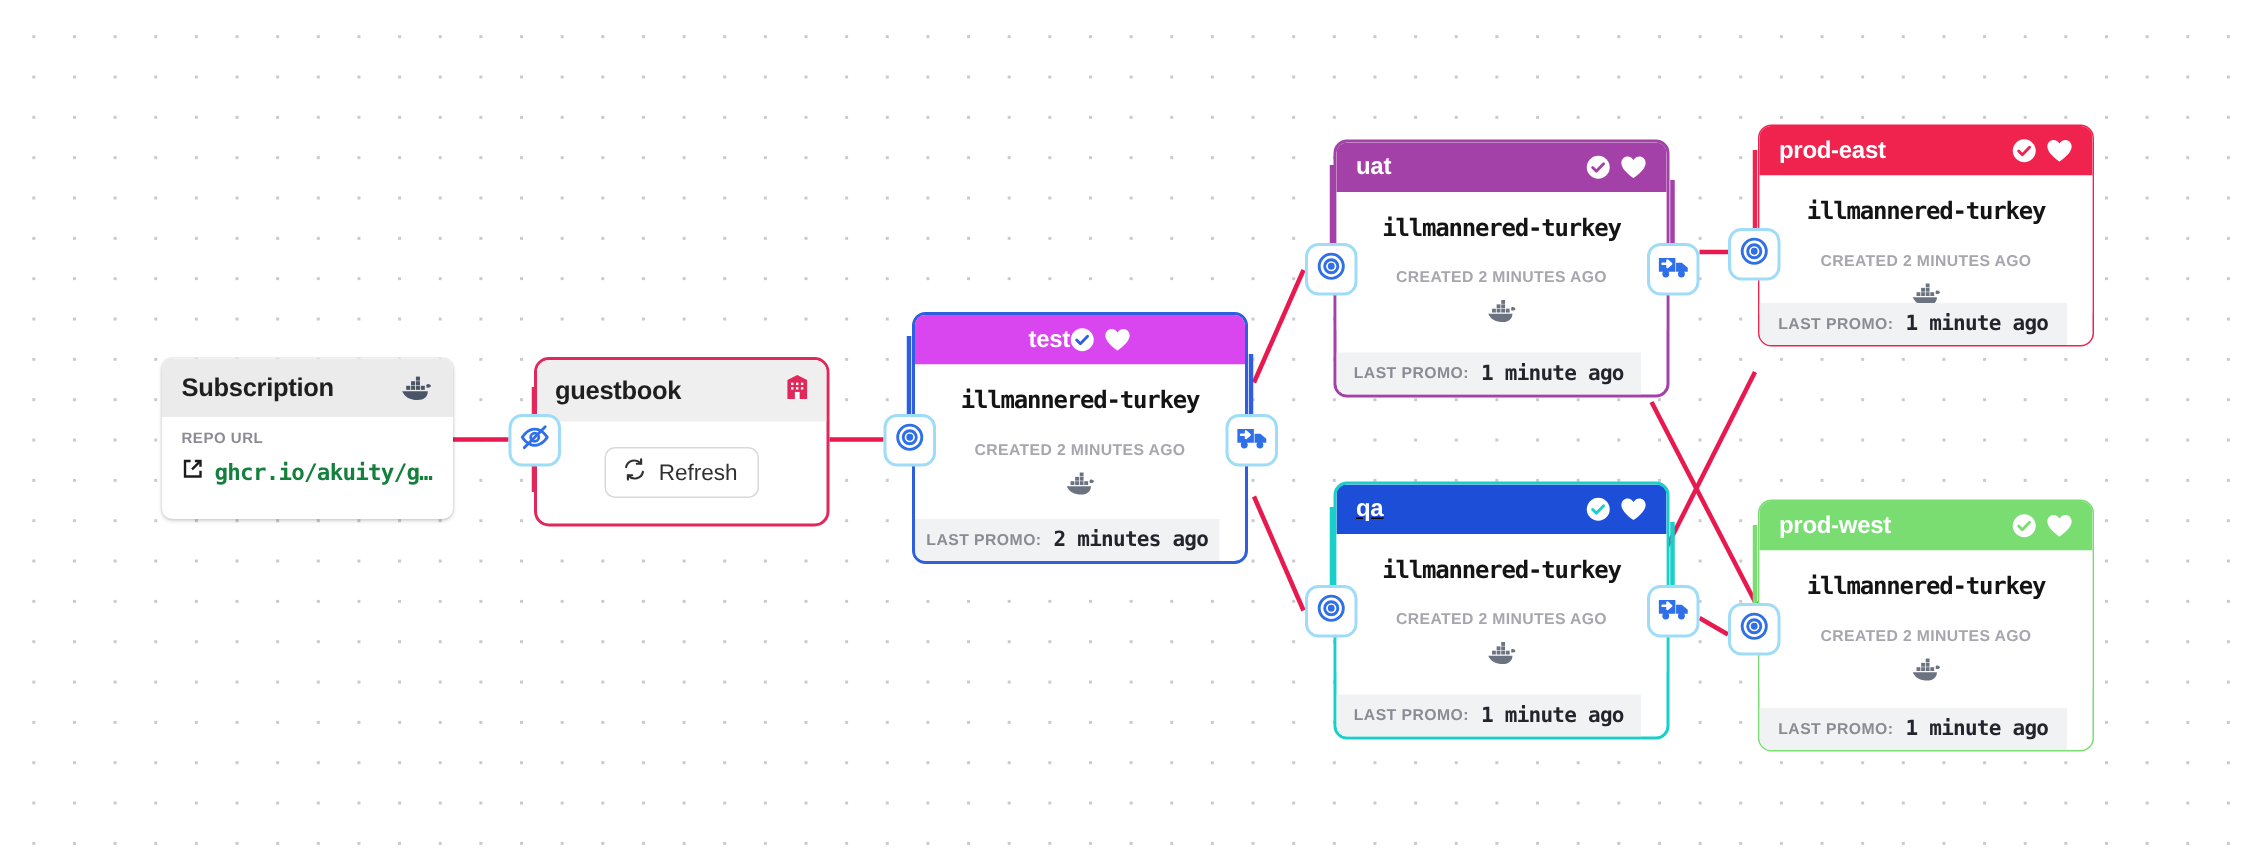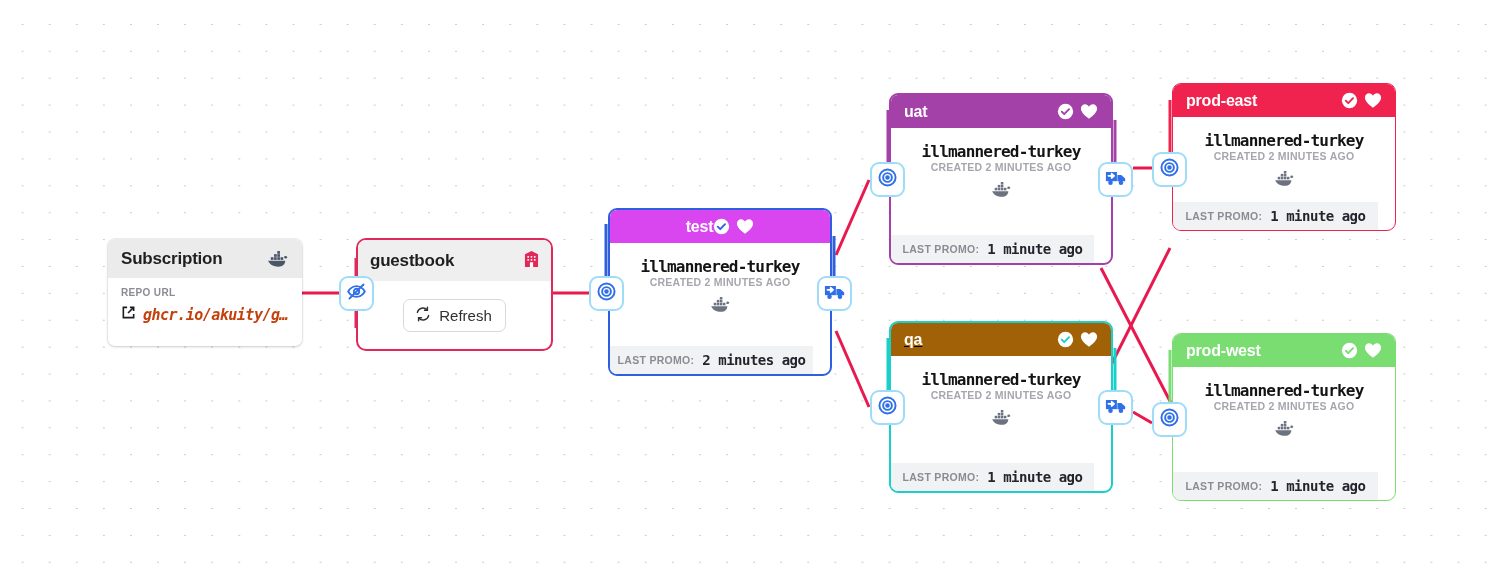--- a/index.html
+++ b/index.html
@@ -45,22 +45,22 @@
   .sub-body { padding: 9px 13px 0 13px; }
   .sub-label {
     font-size: 10px; font-weight: bold; color: #8b8b93;
     letter-spacing: 0.35px; text-transform: uppercase;
   }
   .sub-url-row {
     display: flex; align-items: center; gap: 7px; margin-top: 7px;
   }
   .sub-url {
     font-family: "DejaVu Sans Mono", monospace;
-    font-size: 15px; font-weight: bold; color: #c2410c;
-    letter-spacing: -0.5px; white-space: nowrap; font-style: italic;
+    font-size: 15px; font-weight: bold; color: #15803d;
+    letter-spacing: -0.5px; white-space: nowrap;
   }
 
   
   .wh-node {
     position: absolute;
     left: 356px; top: 238px;
     width: 197px; height: 113px;
     background: #ffffff;
     border: 2px solid #e0285a;
     border-radius: 10px;
@@ -112,21 +112,21 @@
     padding: 14px 10px 4px 10px;
     text-align: center;
     background: #ffffff;
   }
   .freight-name {
     font-family: "DejaVu Sans Mono", monospace;
     font-size: 16px; font-weight: bold; color: #141414;
     letter-spacing: -0.8px;
   }
   .freight-created {
-    margin-top: 0;
+    margin-top: 18px;
     font-size: 10.5px; font-weight: bold; color: #a6a6ae;
     letter-spacing: 0.25px; text-transform: uppercase;
   }
   .freight-icon-row {
     margin-top: 8px; display: flex; justify-content: center;
   }
   .stage-foot {
     position: absolute; left: 0; bottom: 0; right: 17px;
     height: 28px;
     background: #f1f2f4;
@@ -398,21 +398,21 @@
         <path d="M1 4h12v10H1z"></path>
           <path d="M13.5 7.4h4.2L22 11v3h-8.5z"></path>
         <circle cx="6" cy="15.6" r="2.5"></circle>
           <circle cx="17.4" cy="15.6" r="2.5"></circle>
         <path d="M3.6 8.2h5.2M7.2 5.8l2.8 2.4-2.8 2.4z" stroke="#ffffff" stroke-width="1.7" fill="none" stroke-linecap="round" stroke-linejoin="round"></path>
       </svg>
     </span>
   </div>
 
   <div class="stage" style="left:889px; top:321px; width:224px; height:172px; border:2px solid #19cfc9;">
-    <div class="stage-head" style="background:#a16207;text-decoration:underline;">
+    <div class="stage-head" style="background:#1d4ed8;text-decoration:underline;">
       <span class="stage-name">qa</span>
       <span class="stage-head-icons">
         <span>
           <svg width="17" height="17" viewBox="0 0 20 20" class="check-circle">
             <circle cx="10" cy="10" r="9" fill="#ffffff"></circle>
             <path d="M5.6 10.2l2.9 2.9 5.7-5.9" fill="none" stroke="#19cfc9" stroke-width="2.2" stroke-linecap="round" stroke-linejoin="round"></path>
           </svg>
         </span>
         <span>
           <svg width="18" height="17" viewBox="0 0 20 18" class="heart">

